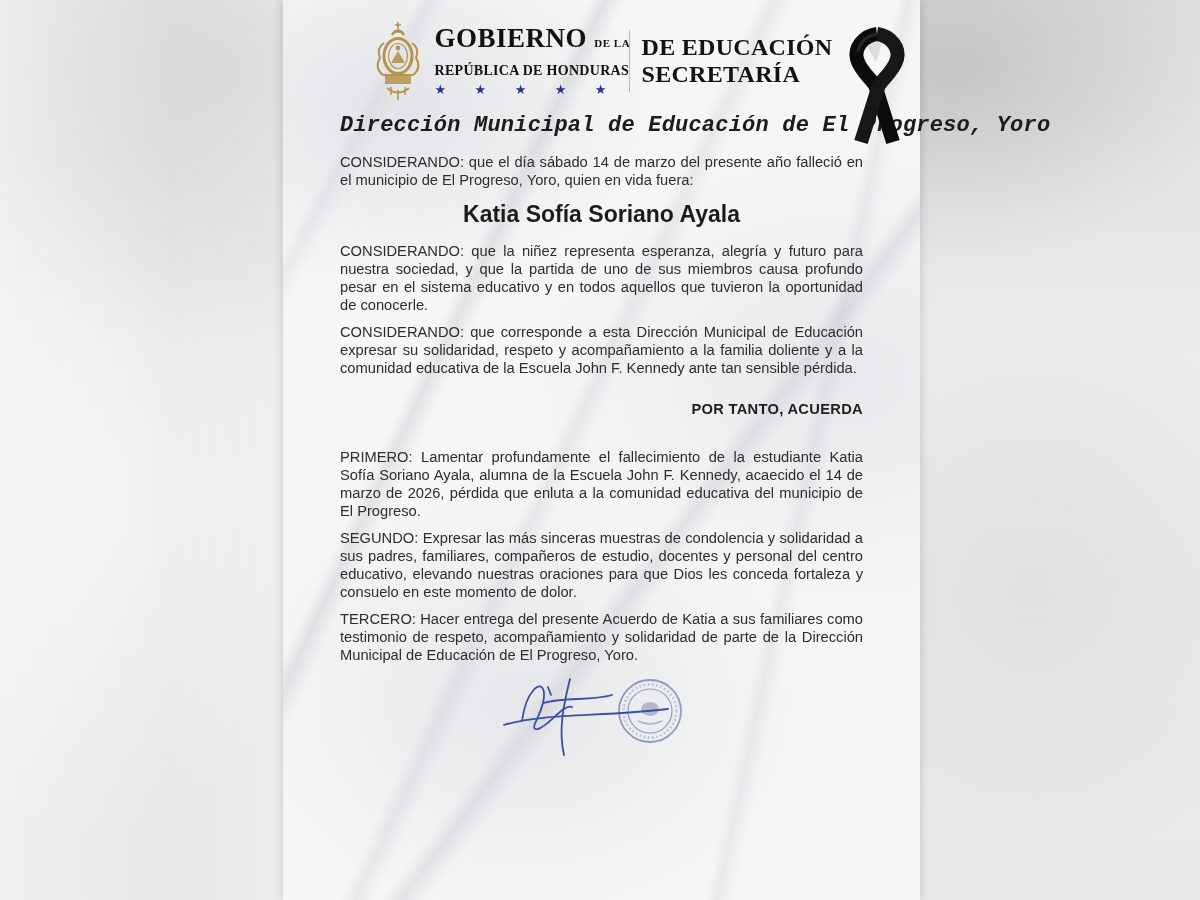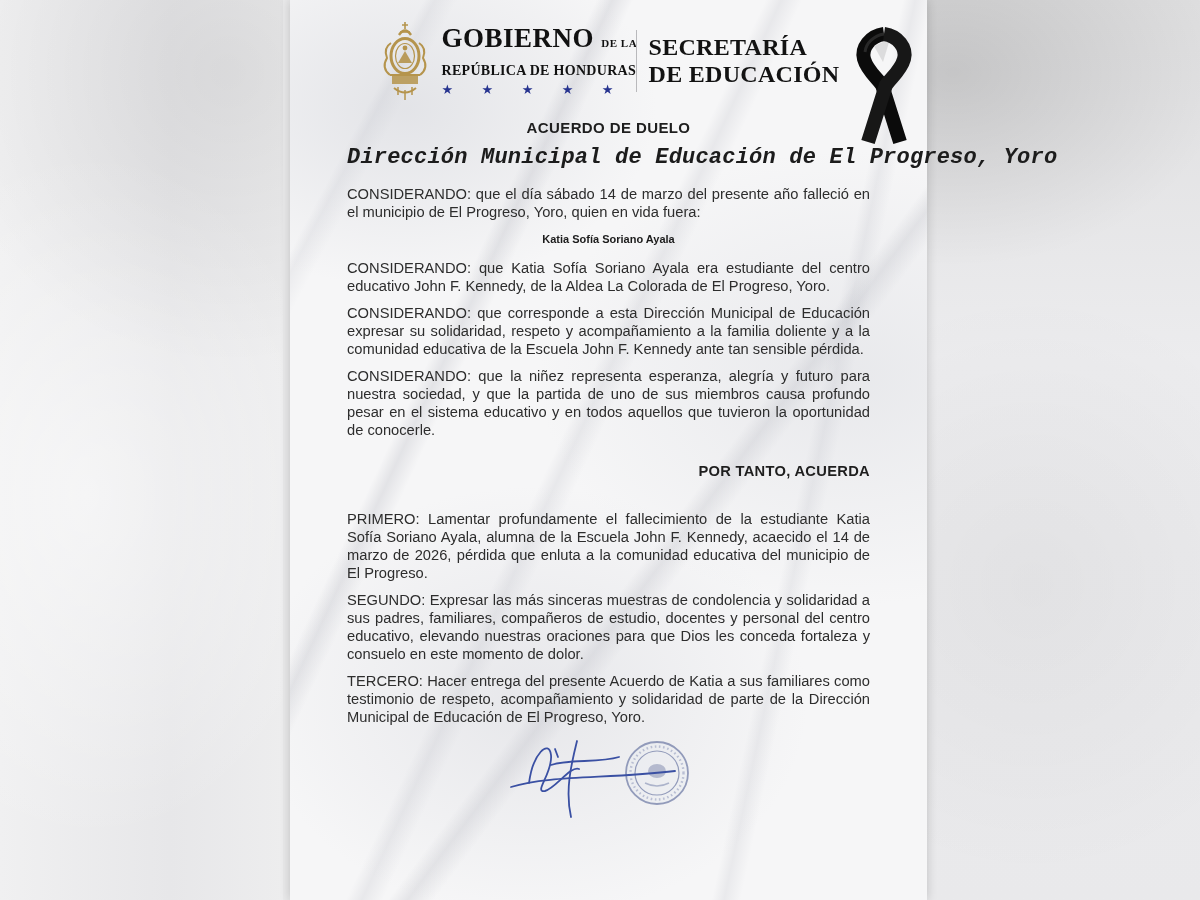--- a/index.html
+++ b/index.html
@@ -18,21 +18,21 @@
   }
   .band.right {
     right:0; width:280px;
     background:
       radial-gradient(ellipse 420px 300px at 12% 8%, rgba(0,0,0,0.12), transparent 65%),
       radial-gradient(ellipse 400px 420px at 40% 65%, rgba(0,0,0,0.04), transparent 70%),
       linear-gradient(180deg, #dededf, #ececee 40%, #e9e9eb);
   }
 
   .paper {
-    position:absolute; left:290px; top:0; width:637px; height:900px;
+    position:absolute; left:283px; top:0; width:637px; height:900px;
     background:
       radial-gradient(ellipse 420px 300px at 18% 12%, rgba(183,186,196,0.30), transparent 60%),
       radial-gradient(ellipse 520px 380px at 88% 42%, rgba(188,191,200,0.24), transparent 60%),
       radial-gradient(ellipse 460px 360px at 38% 78%, rgba(186,188,198,0.26), transparent 60%),
       linear-gradient(115deg, transparent 29%, rgba(150,152,164,0.20) 30.5%, transparent 32.5%, transparent 45%, rgba(158,160,172,0.16) 46.5%, transparent 48.5%),
       linear-gradient(127deg, transparent 59%, rgba(146,148,160,0.18) 60.5%, transparent 62.5%),
       linear-gradient(102deg, transparent 74%, rgba(160,162,174,0.15) 75.5%, transparent 77.5%),
       linear-gradient(118deg, transparent 12%, rgba(164,166,178,0.14) 13%, transparent 15%),
       #f6f6f7;
     box-shadow:0 0 10px rgba(0,0,0,0.18);
@@ -54,21 +54,21 @@
   .ribbon-wrap { position:absolute; left:560px; top:26px; width:68px; height:124px; }
 
   
   .doc-title { text-align:center; font-size:15px; font-weight:bold; color:#1e1e1e; margin-top:15px; letter-spacing:0.4px; }
   .doc-subtitle {
     text-align:center; font-family:Liberation Mono, monospace; font-style:italic; font-weight:bold;
     font-size:22px; color:#1c1c1c; margin-top:9px; letter-spacing:0.2px; white-space:nowrap;
   }
   .body-text p { font-size:14.7px; line-height:18px; text-align:justify; margin-bottom:9px; }
   .intro { margin-top:15px; }
-  .deceased { text-align:center; font-size:11px; font-weight:bold; color:#1b1b1b; margin:12px 0 14px 0; }
+  .deceased { text-align:center; font-size:23px; font-weight:bold; color:#1b1b1b; margin:12px 0 14px 0; }
   .portanto { text-align:right; font-size:14.7px; font-weight:bold; color:#1e1e1e; margin:24px 0 31px 0; letter-spacing:0.3px; }
   .closing { margin-top:38px; }
 
   
   .sig-block { position:relative; width:340px; margin:4px auto 0 auto; text-align:center; }
   .sig-art { position:relative; display:block; margin:0 auto -16px auto; z-index:2; }
 </style>
 </head>
 <body>
 
@@ -110,45 +110,43 @@
             <span>★</span>
             <span>★</span>
             <span>★</span>
             <span>★</span>
           </div>
         </div>
 
         <div class="divider"></div>
 
         <div class="ministry">
+          <div>DE EDUCACIÓN</div>
           <div>SECRETARÍA</div>
-          <div>DE EDUCACIÓN</div>
         </div>
       </div>
 
       <div class="ribbon-wrap">
         <svg width="68" height="124" viewBox="0 0 68 124">
           <path d="M34,8 C20,10 11,22 14,33 C17,44 26,51 32,59 L50,116" stroke="#0b0b0b" stroke-width="14" fill="none"></path>
           <polygon points="24,20 40,13 33,36" fill="#d9d9d9" opacity="0.9"></polygon>
           <path d="M34,8 C48,10 57,22 54,33 C51,44 42,51 36,59 L18,116" stroke="#171717" stroke-width="14" fill="none"></path>
           <path d="M34,8 C24,9.5 16,17 15,26" stroke="#3c3c3c" stroke-width="3" fill="none" opacity="0.6"></path>
         </svg>
       </div>
 
-      <div class="doc-title">ACUERDO DE DUELO</div>
       <div class="doc-subtitle">Dirección Municipal de Educación de El Progreso, Yoro</div>
 
       <div class="body-text">
         <p class="intro">CONSIDERANDO: que el día sábado 14 de marzo del presente año falleció en el municipio de El Progreso, Yoro, quien en vida fuera:</p>
 
         <div class="deceased">Katia Sofía Soriano Ayala</div>
 
-        <p>CONSIDERANDO: que Katia Sofía Soriano Ayala era estudiante del centro educativo John F. Kennedy, de la Aldea La Colorada de El Progreso, Yoro.</p>
+        <p>CONSIDERANDO: que la niñez representa esperanza, alegría y futuro para nuestra sociedad, y que la partida de uno de sus miembros causa profundo pesar en el sistema educativo y en todos aquellos que tuvieron la oportunidad de conocerle.</p>
         <p>CONSIDERANDO: que corresponde a esta Dirección Municipal de Educación expresar su solidaridad, respeto y acompañamiento a la familia doliente y a la comunidad educativa de la Escuela John F. Kennedy ante tan sensible pérdida.</p>
-        <p>CONSIDERANDO: que la niñez representa esperanza, alegría y futuro para nuestra sociedad, y que la partida de uno de sus miembros causa profundo pesar en el sistema educativo y en todos aquellos que tuvieron la oportunidad de conocerle.</p>
 
         <div class="portanto">POR TANTO, ACUERDA</div>
 
         <p>PRIMERO: Lamentar profundamente el fallecimiento de la estudiante Katia Sofía Soriano Ayala, alumna de la Escuela John F. Kennedy, acaecido el 14 de marzo de 2026, pérdida que enluta a la comunidad educativa del municipio de El Progreso.</p>
         <p>SEGUNDO: Expresar las más sinceras muestras de condolencia y solidaridad a sus padres, familiares, compañeros de estudio, docentes y personal del centro educativo, elevando nuestras oraciones para que Dios les conceda fortaleza y consuelo en este momento de dolor.</p>
         <p>TERCERO: Hacer entrega del presente Acuerdo de Katia a sus familiares como testimonio de respeto, acompañamiento y solidaridad de parte de la Dirección Municipal de Educación de El Progreso, Yoro.</p>
 
       </div>
 
       <div class="sig-block">

